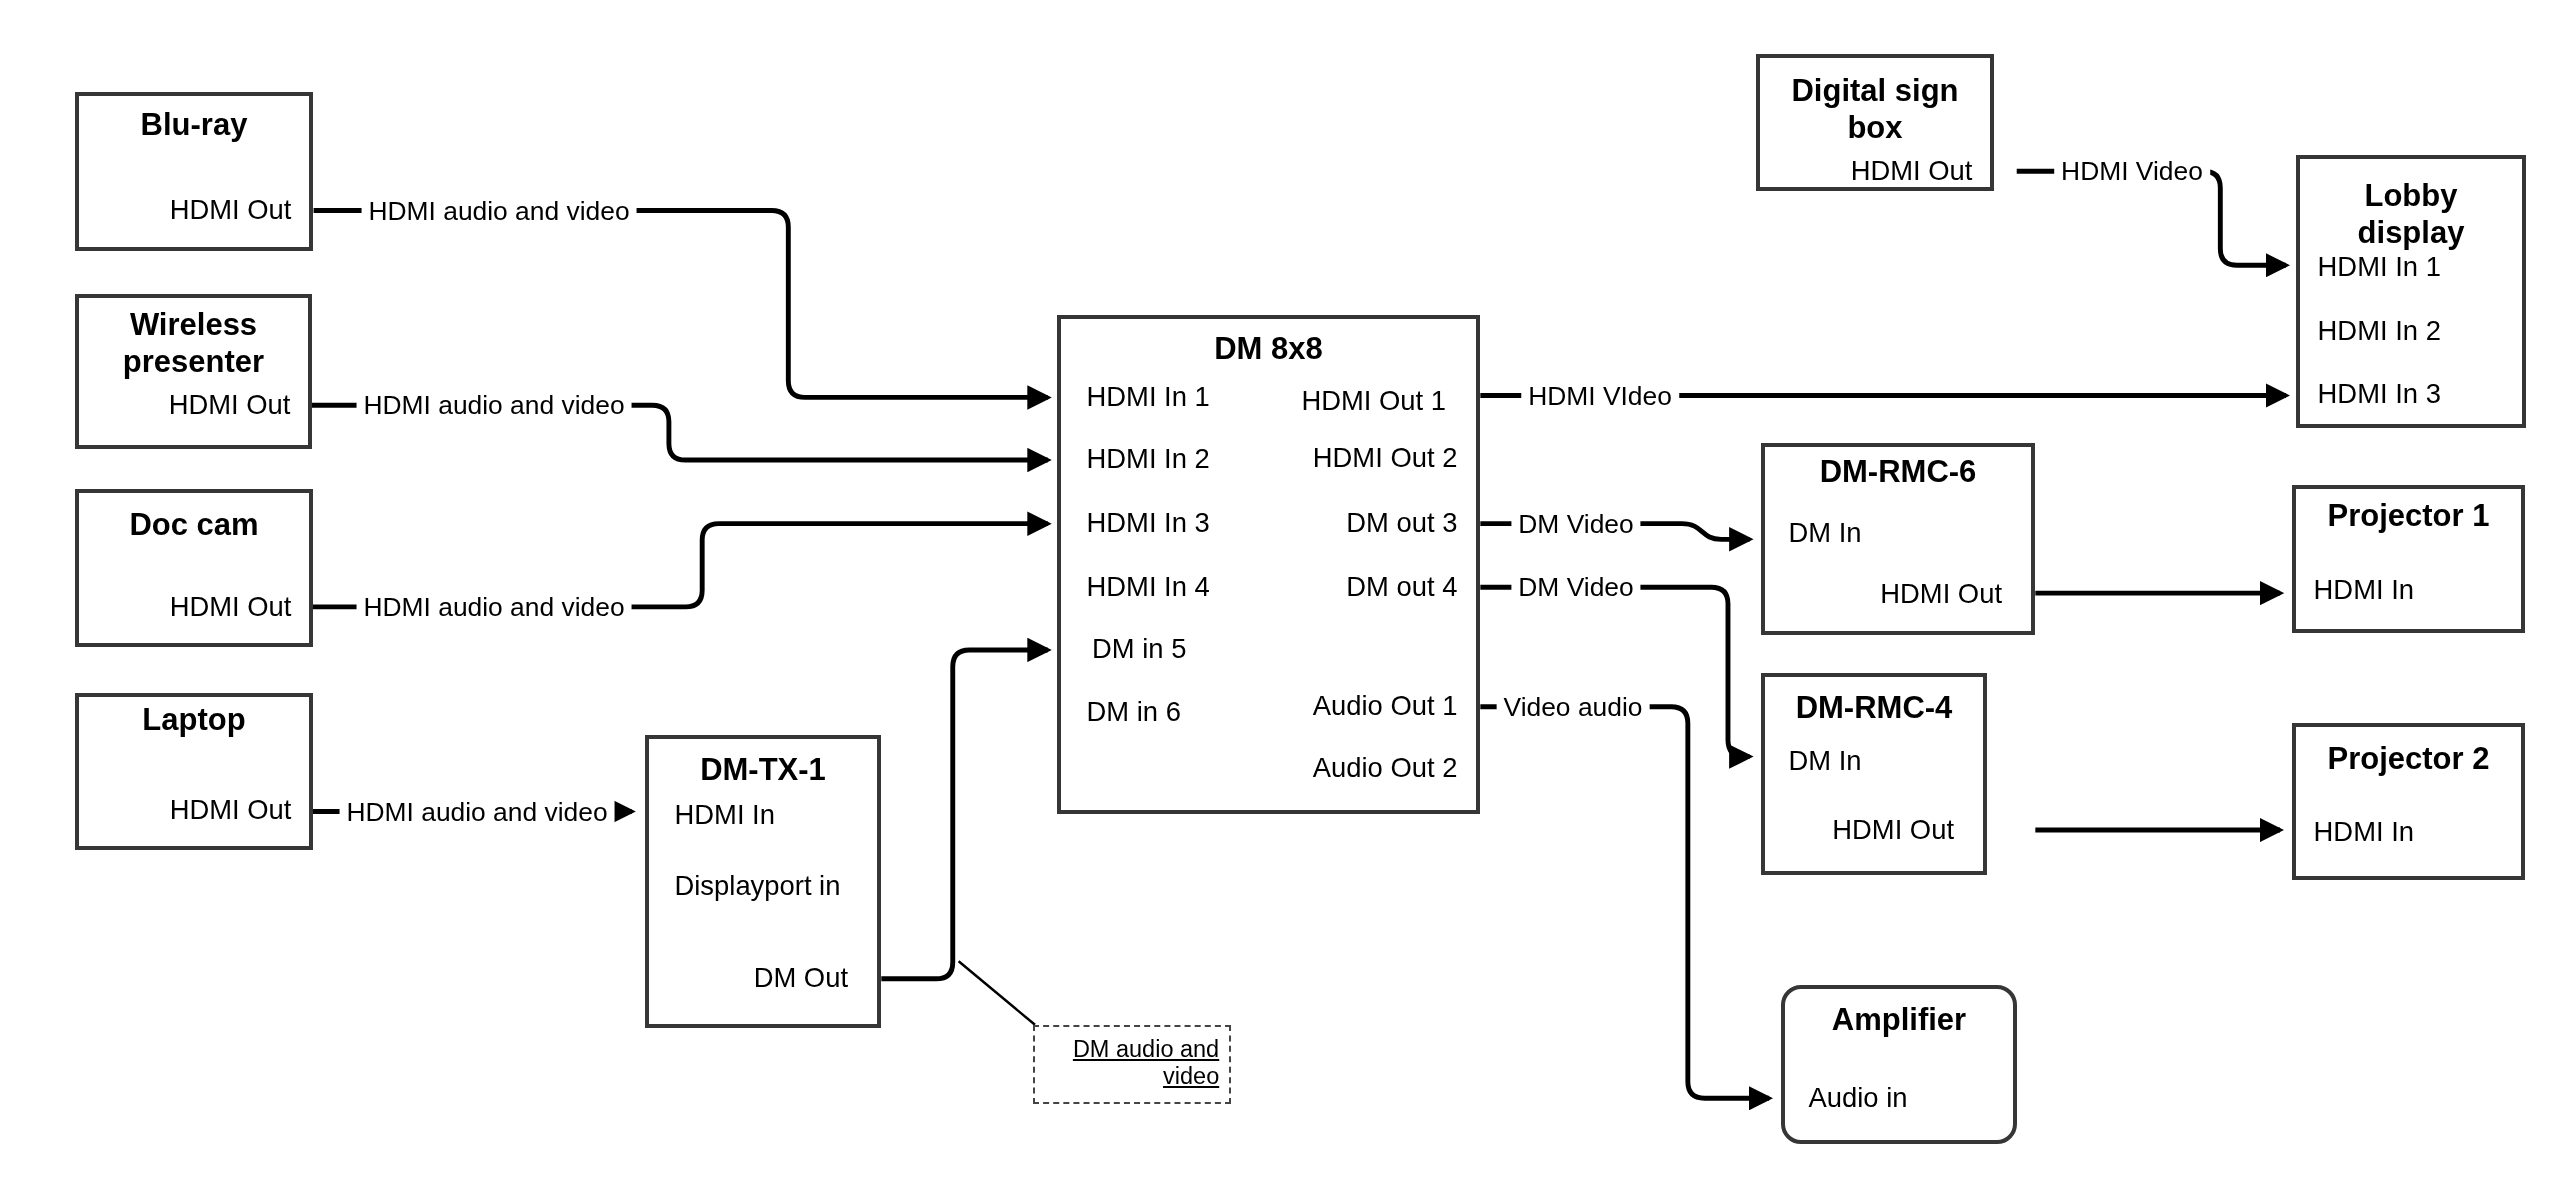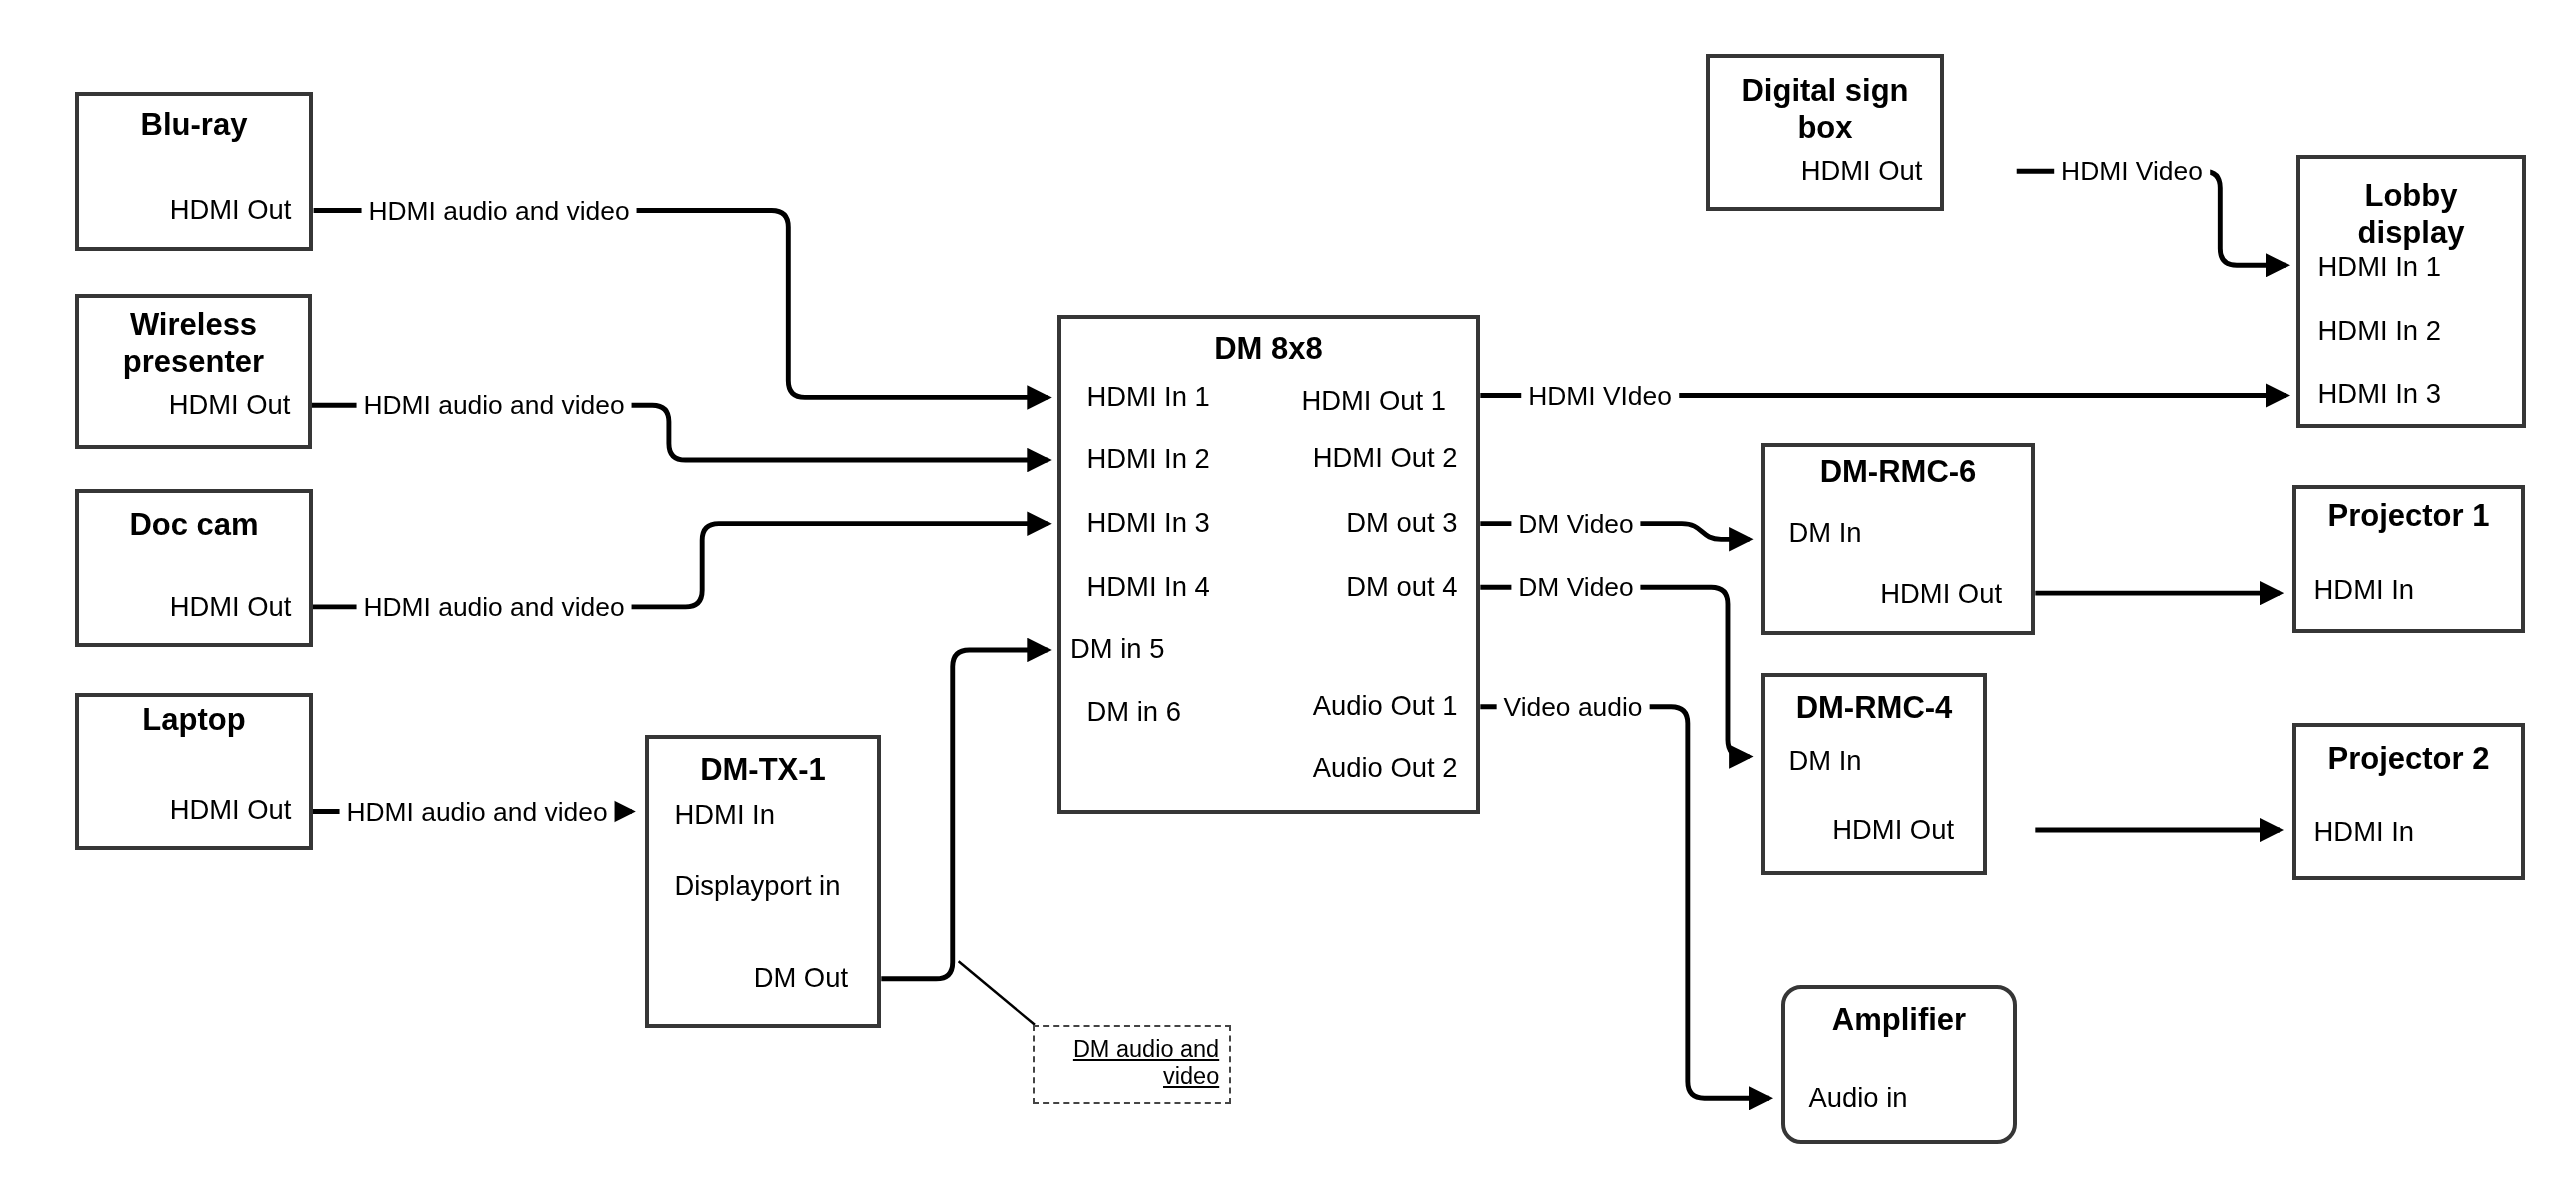--- a/index.html
+++ b/index.html
@@ -98,31 +98,31 @@
   </div>
 
   <div class="node" style="left:1057px; top:315px; width:423px; height:499px;">
     <div class="title" style="top:10.8px">
         <span class="tn">DM 8x8</span>
       </div>
     <div class="port l" style="top:64px;  padding-left:25.5px">HDMI In 1</div>
     <div class="port l" style="top:126px; padding-left:25.5px">HDMI In 2</div>
     <div class="port l" style="top:190px; padding-left:25.5px">HDMI In 3</div>
     <div class="port l" style="top:254px; padding-left:25.5px">HDMI In 4</div>
-    <div class="port l" style="top:316px; padding-left:9px">DM in 5</div>
+    <div class="port l" style="top:316px; padding-left:31px">DM in 5</div>
     <div class="port l" style="top:379px; padding-left:25.5px">DM in 6</div>
     <div class="port r" style="top:68px;  padding-right:30px">HDMI Out 1</div>
     <div class="port r" style="top:125px; padding-right:18.6px">HDMI Out 2</div>
     <div class="port r" style="top:190px; padding-right:18.6px">DM out 3</div>
     <div class="port r" style="top:254px; padding-right:18.6px">DM out 4</div>
     <div class="port r" style="top:373px; padding-right:18.6px">Audio Out 1</div>
     <div class="port r" style="top:435px; padding-right:18.6px">Audio Out 2</div>
   </div>
 
-  <div class="node" style="left:1706px; top:54px; width:238px; height:157px;text-decoration:underline;">
+  <div class="node" style="left:1756px; top:54px; width:238px; height:137px;text-decoration:underline;">
     <div class="title" style="top:13.7px">
         <span class="tn" style="max-width:176px">Digital sign box</span>
       </div>
     <div class="port r" style="top:99px; padding-right:17.6px">HDMI Out</div>
   </div>
 
   <div class="node" style="left:2296px; top:155px; width:230px; height:273px;">
     <div class="title" style="top:17.6px">
         <span class="tn" style="max-width:137px">Lobby display</span>
       </div>

